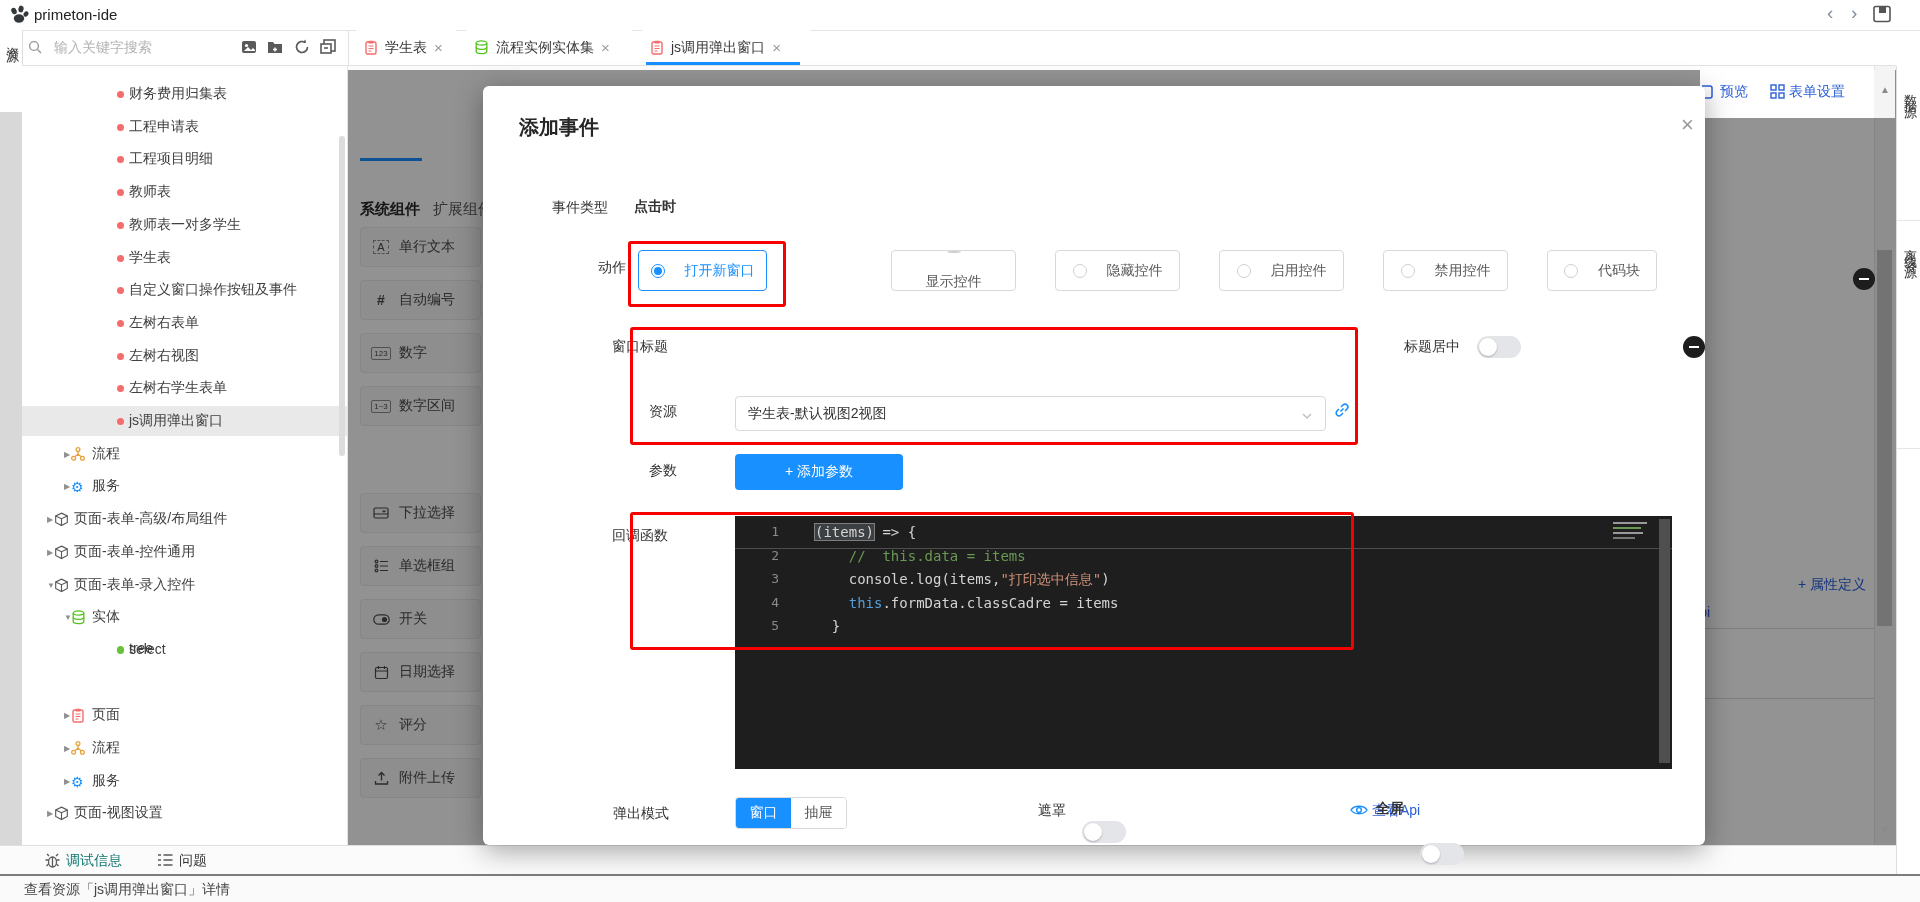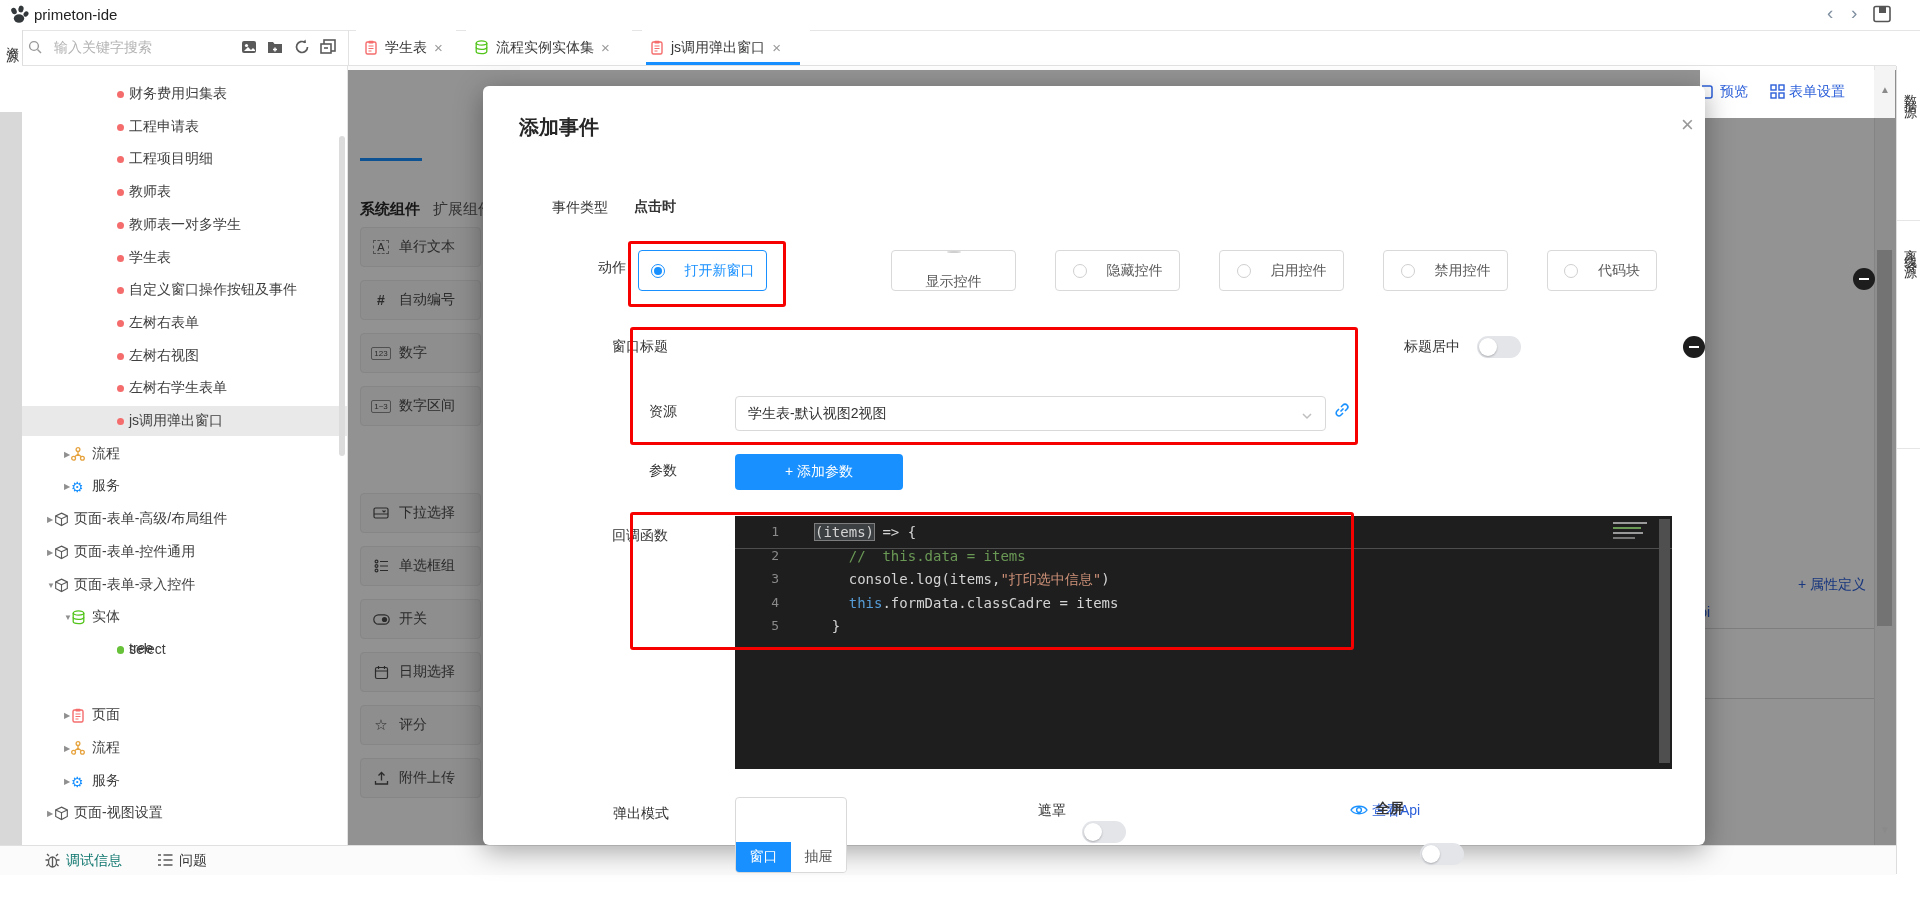--- a/index.html
+++ b/index.html
@@ -54,21 +54,21 @@
   .acard.on{border-color:#1890ff;}
   .acard.on .alab{color:#1890ff;}
   .radio{width:14px;height:14px;border-radius:50%;border:1px solid #cfcfcf;box-sizing:border-box;background:#fff;}
   .radio.on{border:1px solid #1890ff;position:relative;}
   .radio.on::after{content:"";position:absolute;left:2px;top:2px;width:8px;height:8px;border-radius:50%;background:#1890ff;}
   .minput{border:1px solid #d9d9d9;border-radius:4px;background:#fff;box-sizing:border-box;display:flex;align-items:center;padding:0 12px;font-size:14px;color:#333;}
   .toggle{width:44px;height:22px;border-radius:11px;background:#e3e5e9;position:relative;}
   .toggle::after{content:"";position:absolute;left:2px;top:2px;width:18px;height:18px;border-radius:50%;background:#fff;box-shadow:0 1px 2px rgba(0,0,0,.25);}
   .btn-blue{background:#1890ff;color:#fff;border-radius:4px;display:flex;align-items:center;justify-content:center;font-size:14px;}
   .seg{display:flex;border-radius:4px;overflow:hidden;border:1px solid #d9d9d9;}
-  .seg .sgb{width:55px;height:30px;display:flex;align-items:center;justify-content:center;font-size:14px;margin-top:44px;}
+  .seg .sgb{width:55px;height:30px;display:flex;align-items:center;justify-content:center;font-size:14px;}
   .seg .sgb.on{background:#1890ff;color:#fff;}
   .seg .sgb.off{background:#fff;color:#555;}
   
   .editor{left:252px;top:430px;width:937px;height:253px;background:#1e1e1e;overflow:hidden;}
   .cline{position:absolute;left:0;width:100%;height:23px;font-family:"DejaVu Sans Mono","Liberation Mono",monospace;font-size:14px;white-space:pre;}
   .cnum{position:absolute;left:0;width:44px;text-align:right;color:#8a8a8a;font-size:13px;}
   .ctext{position:absolute;left:80px;color:#d4d4d4;}
   .tok-comment{color:#6a9955;}
   .tok-string{color:#ce9178;}
   .tok-keyword{color:#569cd6;}
@@ -621,20 +621,23 @@
     <span class="abs" style="left:66px;top:6px;font-size:14px;color:#0f766e;font-family:Liberation Mono, monospace;">调试信息</span>
     <span class="abs" style="left:157px;top:7px;">
       <svg width="16" height="14" viewBox="0 0 16 14">
           <g stroke="#595959" stroke-width="1.6">
             <path d="M1 2 h3 M1 7 h3 M1 12 h3 M6.5 2 h9 M6.5 7 h9 M6.5 12 h9"></path>
           </g>
         </svg>
     </span>
     <span class="abs" style="left:179px;top:6px;font-size:14px;color:#333;">问题</span>
   </div>
+  <div class="abs statusbar">
+    <span class="abs" style="left:24px;top:5px;font-size:14px;color:#454545;">查看资源「js调用弹出窗口」详情</span>
+  </div>
 
   <div class="abs rail">
     <div class="rail-item" style="top:18px;">数据源</div>
     <div class="railsep" style="top:154px;"></div>
     <div class="rail-item" style="top:172px;">离线资源</div>
     <div class="railsep" style="top:382px;"></div>
   </div>
 
 </div>
 

